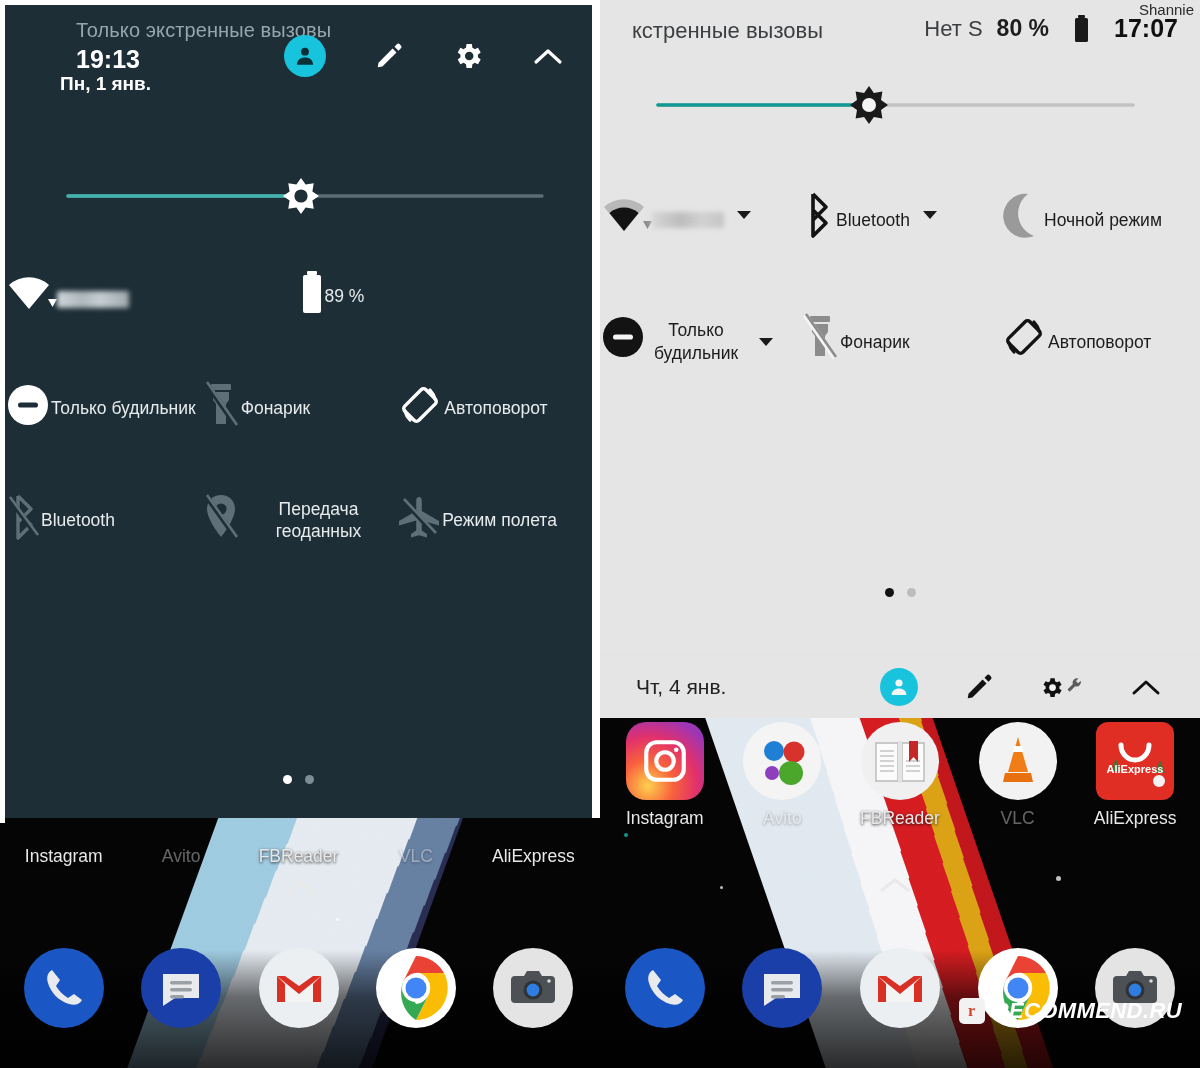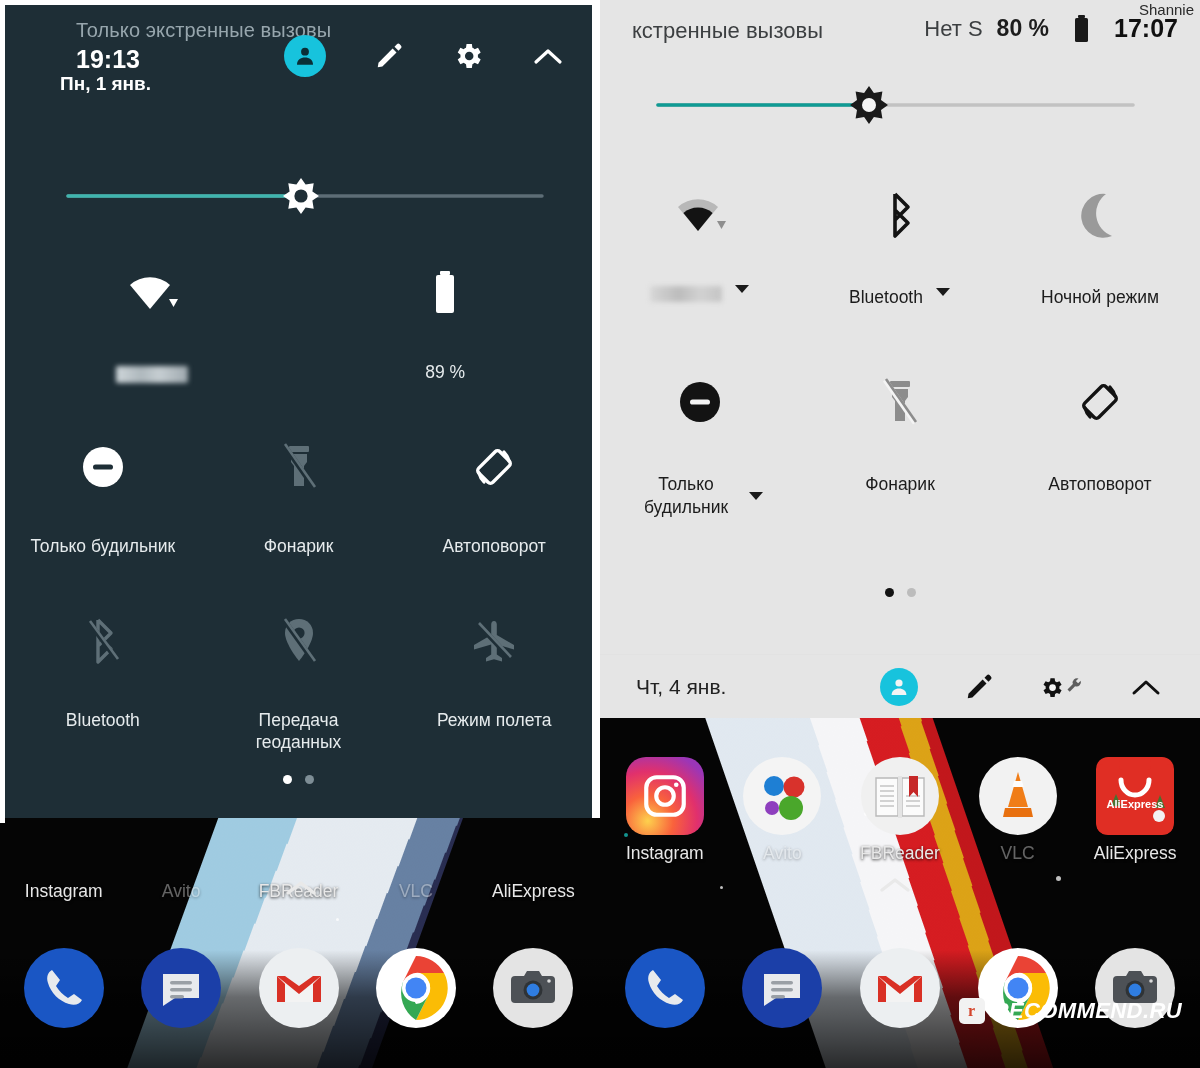--- a/index.html
+++ b/index.html
@@ -55,21 +55,21 @@
   .wp-dark-bottom {
     position:absolute; left:0; right:0; bottom:0; height:118px;
     background:linear-gradient(180deg, rgba(0,0,0,.0), rgba(0,0,0,.55) 40%, rgba(0,0,0,.82));
   }
 
   
   .app-row {
     position:absolute; display:flex; align-items:flex-start;
   }
   .app-cell {
-    flex:1; display:flex; flex-direction:column; align-items:center;margin-top:35px;
+    flex:1; display:flex; flex-direction:column; align-items:center;
   }
   .app-icon {
     width:78px; height:78px; border-radius:50%;
     display:flex; align-items:center; justify-content:center;
     overflow:hidden; position:relative;
   }
   .app-label {
     margin-top:8px; font-size:17.5px; color:#e8e8e8;
     text-shadow:0 1px 3px rgba(0,0,0,.8);
     white-space:nowrap;
@@ -116,23 +116,22 @@
     width:42px; height:42px; border-radius:50%;
     background:#17c3dd; display:flex; align-items:center; justify-content:center;
   }
   .icon-btn { display:flex; align-items:center; justify-content:center; }
 
   .slider-wrap-left { position:absolute; left:0; right:0; top:160px; height:62px; }
 
   .tiles-left { position:absolute; left:0; right:0; top:255px; }
   .tile-row { display:flex; }
   .tile {
-    flex:1; display:flex; flex-direction:column; align-items:center;
+    flex:1; display:flex; flex-direction:row; align-items:center;
     padding-top:4px;
-    gap:32px;
   }
   .tile-ic { height:58px; display:flex; align-items:center; justify-content:center; position:relative; }
   .tile-lb {
     margin-top:8px; font-size:17.5px; color:#e6ebed; text-align:center;
     line-height:1.25; max-width:170px;
   }
   .tile-lb.blur {
     background:linear-gradient(90deg,#cfd6da,#aeb8bd 35%,#c6ced2 60%,#9fa9af);
     color:transparent; filter:blur(2.4px); width:72px; height:17px; border-radius:2px;
     margin-top:12px;

